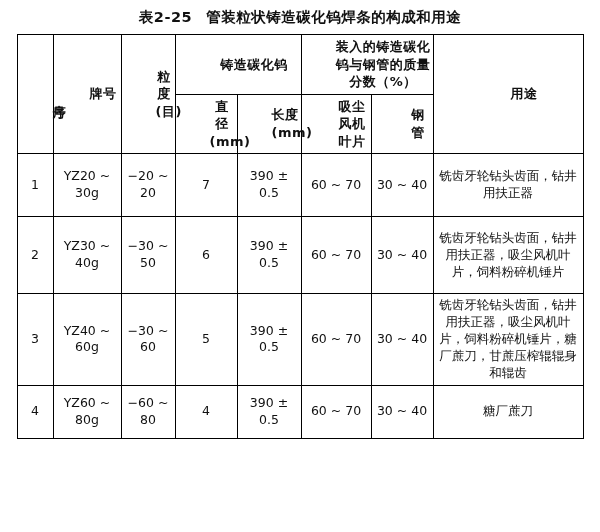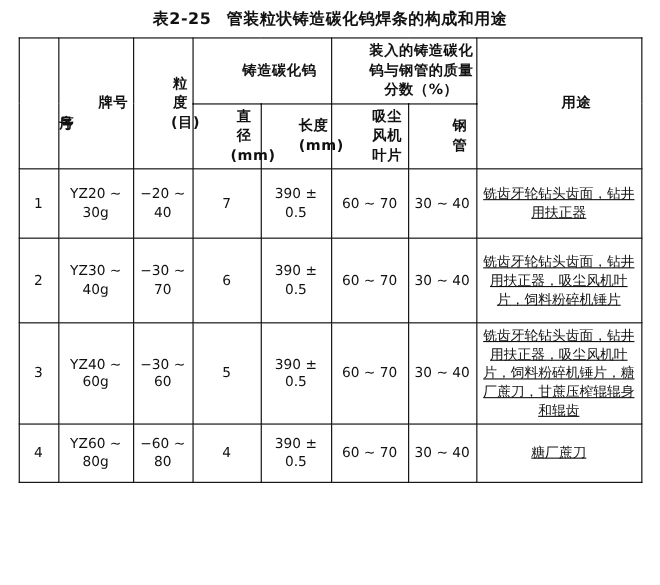--- a/index.html
+++ b/index.html
@@ -69,21 +69,20 @@
   .col-len { width: 64px; }
   .col-wc { width: 70px; }
   .col-steel { width: 62px; }
   .col-use { width: 150px; }
   .use-cell {
     text-align: left;
     padding-left: 9px;
     padding-right: 6px;
     line-height: 1.7;
     font-size: 12.5px;
-    text-decoration: underline;
   }
   .hrow-1 td { height: 52px; }
   .hrow-2 td { height: 46px; }
   .body-row td { height: 56px; }
   .row-tall td { height: 84px; }
   .row-tall2 td { height: 70px; }
   .row-short td { height: 46px; }
   .frac {
     display: block;
   }
@@ -167,40 +166,40 @@
     </thead>
     <tbody>
       <tr class="body-row">
         <td>1</td>
         <td>
           <span class="frac">YZ20 ~</span>
           <span class="frac">30g</span>
         </td>
         <td>
           <span class="frac">−20 ~</span>
-          <span class="frac">40</span>
+          <span class="frac">20</span>
         </td>
         <td>7</td>
         <td>
           <span class="frac">390 ±</span>
           <span class="frac">0.5</span>
         </td>
         <td>60 ~ 70</td>
         <td>30 ~ 40</td>
         <td class="use-cell">铣齿牙轮钻头齿面，钻井用扶正器</td>
       </tr>
       <tr class="row-tall2">
         <td>2</td>
         <td>
           <span class="frac">YZ30 ~</span>
           <span class="frac">40g</span>
         </td>
         <td>
           <span class="frac">−30 ~</span>
-          <span class="frac">70</span>
+          <span class="frac">50</span>
         </td>
         <td>6</td>
         <td>
           <span class="frac">390 ±</span>
           <span class="frac">0.5</span>
         </td>
         <td>60 ~ 70</td>
         <td>30 ~ 40</td>
         <td class="use-cell">铣齿牙轮钻头齿面，钻井用扶正器，吸尘风机叶片，饲料粉碎机锤片</td>
       </tr>

